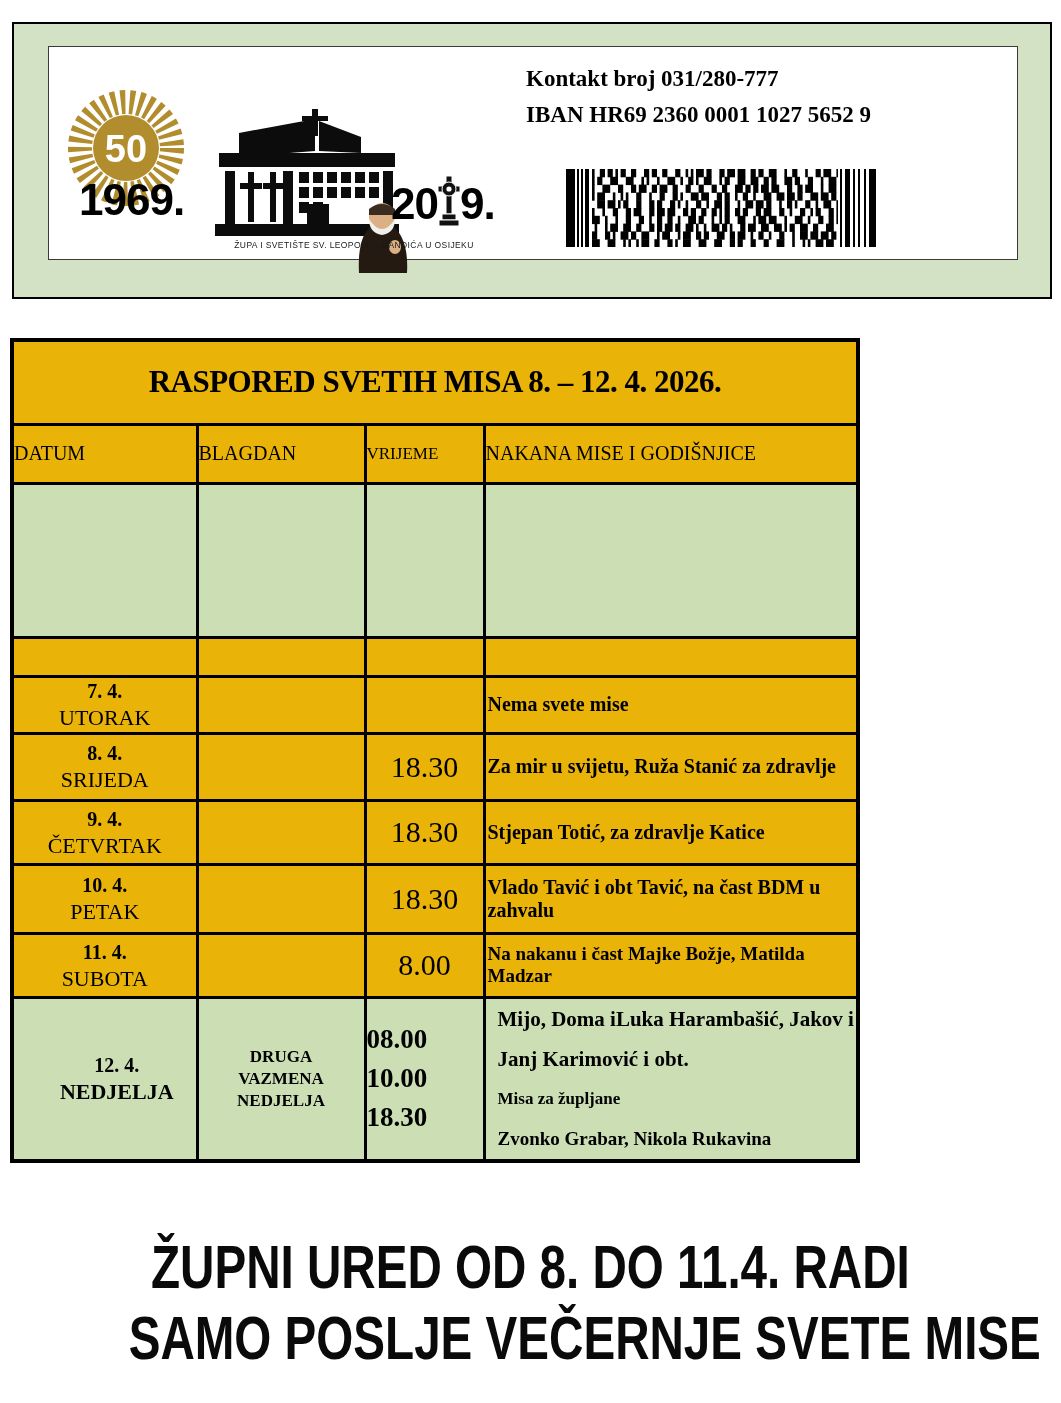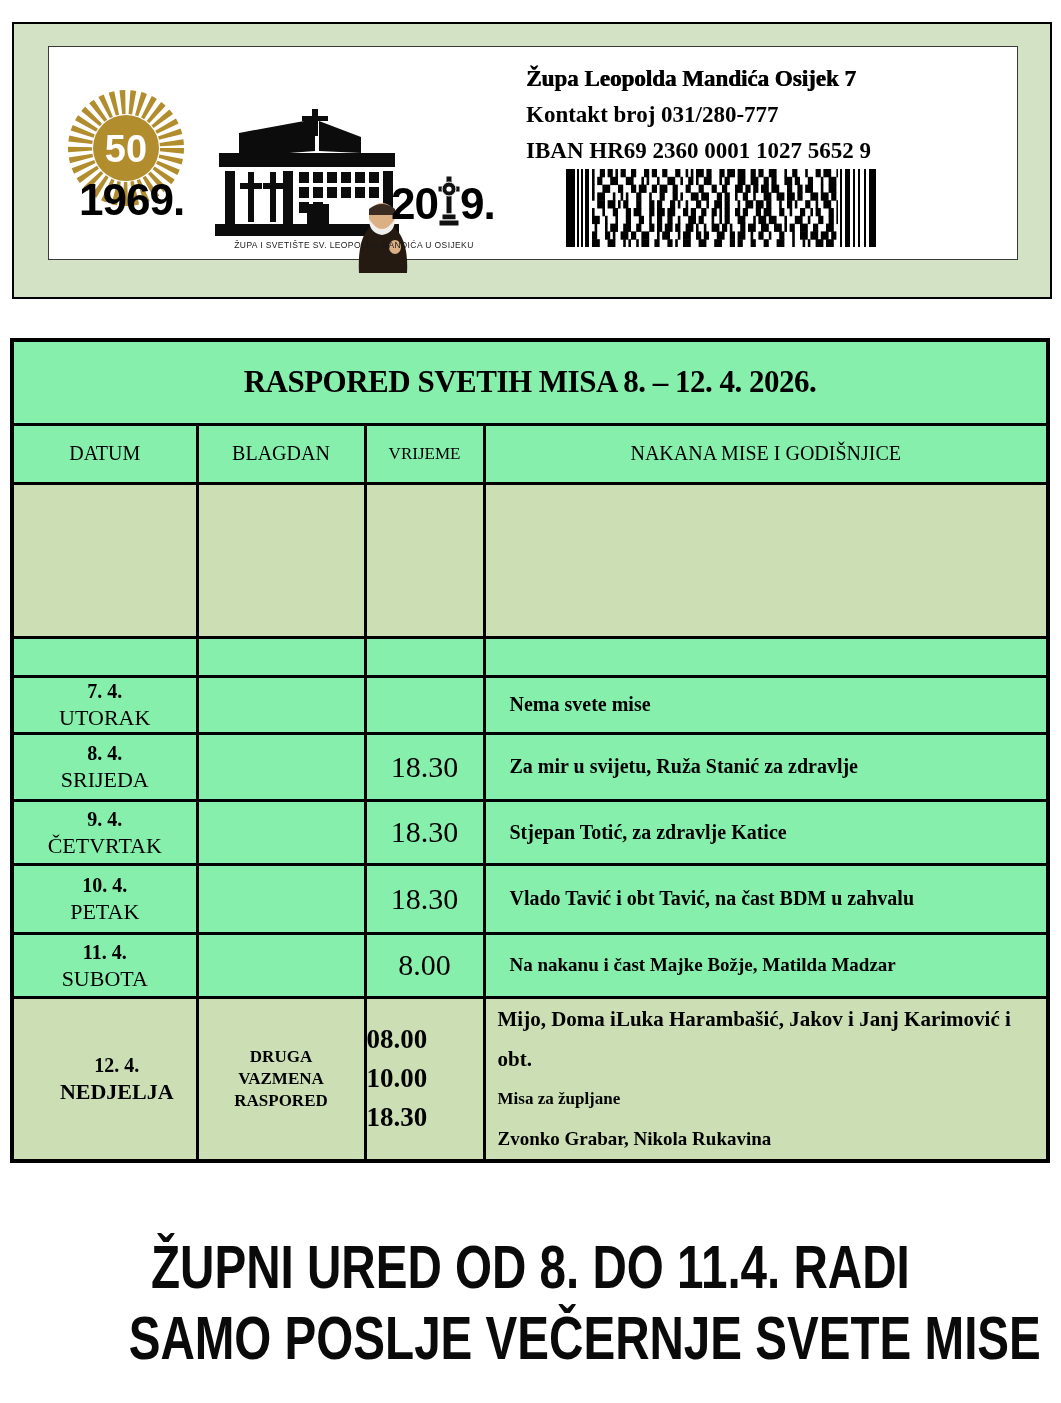--- a/index.html
+++ b/index.html
@@ -43,35 +43,35 @@
   }
   .parish-info{
     position:absolute;left:477px;top:14px;line-height:36px;
     font-weight:bold;font-size:23px;white-space:nowrap;
   }
   .parish-info .l1{text-shadow:.7px 0 0 #000;}
   .barcode-wrap{position:absolute;left:517px;top:122px;}
 
   
   table.schedule{
-    position:absolute;left:10px;top:338px;width:1040px;
-    border-collapse:collapse;table-layout:fixed;background:#86efac;
+    position:absolute;left:10px;top:338px;width:850px;
+    border-collapse:collapse;table-layout:fixed;background:#eab308;
   }
   table.schedule td{border:3px solid #000;vertical-align:middle;overflow:hidden;}
   table.schedule{border:4px solid #000;}
   td.title-cell{height:84px;text-align:center;font-weight:bold;font-size:31px;letter-spacing:-.5px;}
-  tr.head-row td{height:59px;text-align:center;font-size:20px;}
+  tr.head-row td{height:59px;font-size:20px;}
   tr.head-row td.vrijeme-h{font-size:17px;}
   tr.green-spacer td{height:154px;background:var(--table_green);}
   tr.white-spacer td{height:39px;}
   td.c-date{text-align:center;}
   td.c-date .date{font-weight:bold;font-size:20px;line-height:26px;}
   td.c-date .day{font-size:22px;line-height:27px;}
   td.c-time{text-align:center;font-size:30px;}
-  td.c-nak{padding-left:24px;font-weight:bold;font-size:20px;margin-top:16px;}
+  td.c-nak{padding-left:2px;font-weight:bold;font-size:20px;margin-top:16px;}
   tr.r-utorak td{height:57px;}
   tr.r-srijeda td{height:67px;}
   tr.r-cetvrtak td{height:64px;}
   tr.r-petak td{height:69px;}
   tr.r-subota td{height:64px;}
   tr.r-subota td.c-nak{font-size:19px;}
   tr.r-nedjelja td{height:129px;background:var(--table_green);}
   tr.r-nedjelja td.c-date .date,
   tr.r-nedjelja td.c-date .day{font-weight:bold;margin-left:24px;}
   td.c-blag{text-align:center;}
@@ -157,21 +157,20 @@
           <rect x="6" y="39" width="14" height="6"></rect>
           <rect x="3" y="45" width="20" height="6"></rect>
         </g>
         <circle cx="13" cy="14" r="2.6" fill="#fff"></circle>
       </svg><span>9.</span>
     </div>
 
     <div class="logo-caption">ŽUPA I SVETIŠTE SV. LEOPOLDA MANDIĆA U OSIJEKU</div>
 
     <div class="parish-info">
-      <div class="l1">Župa Leopolda Mandića Osijek 7</div>
       <div class="l2">Kontakt broj 031/280-777</div>
       <div class="l3">IBAN HR69 2360 0001 1027 5652 9</div>
     </div>
 
     <div class="barcode-wrap">
       <svg id="barcode" width="312" height="78">
           <rect x="0" y="0" width="9" height="78" fill="#000"></rect>
           <rect x="11" y="0" width="2" height="78" fill="#000"></rect>
           <rect x="15" y="0" width="2" height="78" fill="#000"></rect>
           <rect x="19" y="0" width="4" height="78" fill="#000"></rect>
@@ -504,21 +503,21 @@
     <td class="c-time">8.00</td>
     <td class="c-nak">Na nakanu i čast Majke Božje, Matilda Madzar</td>
   </tr>
 
   <tr class="r-nedjelja">
     <td class="c-date">
       <div class="date">12. 4.</div>
       <div class="day">NEDJELJA</div>
     </td>
     <td class="c-blag">
-      <span class="blag-text">DRUGA VAZMENA RASPORED</span>
+      <span class="blag-text">DRUGA VAZMENA NEDJELJA</span>
     </td>
     <td class="c-time-multi">
       <div>08.00</div>
       <div>10.00</div>
       <div>18.30</div>
     </td>
     <td class="c-nak-multi">
       <div class="n0">Mijo, Doma iLuka Harambašić, Jakov i Janj Karimović i obt.</div>
       <div class="n1">Misa za župljane</div>
       <div class="n2">Zvonko Grabar, Nikola Rukavina</div>

